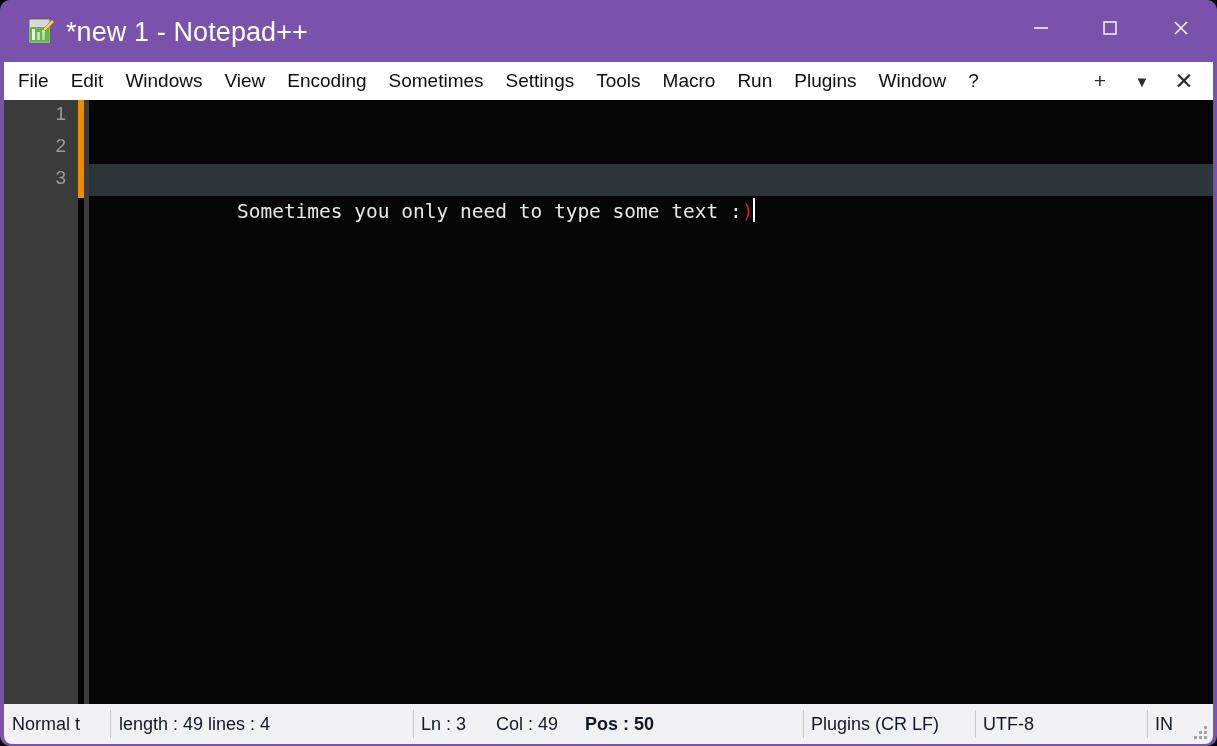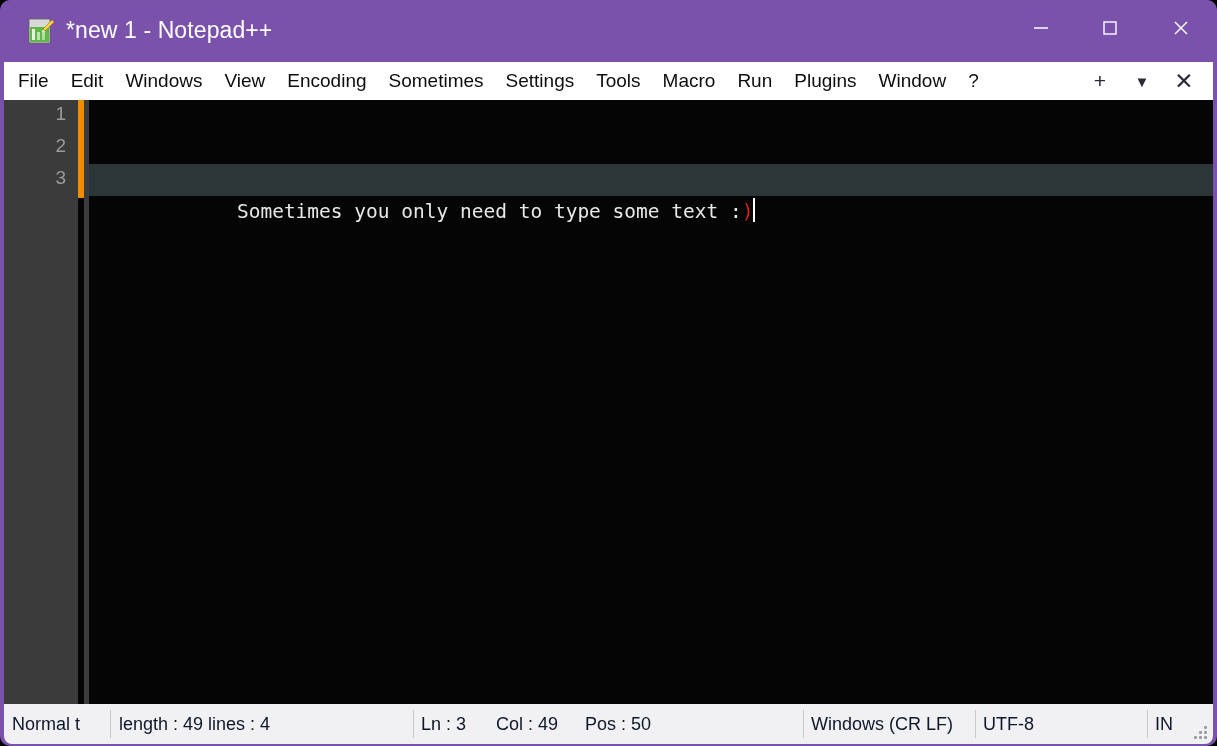--- a/index.html
+++ b/index.html
@@ -36,21 +36,21 @@
     border-radius: 10px 10px 0 0;
   }
   .app-icon {
     position: absolute;
     left: 28px; top: 18px;
     width: 26px; height: 27px;
   }
   .title-text {
     position: absolute;
     left: 66px; top: 17px;
-    font-size: 23px;
+    font-size: 27px;
     color: #ffffff;
     white-space: nowrap;
     letter-spacing: 0.1px;
   }
   .win-btn {
     position: absolute;
     top: 0;
     width: 60px; height: 56px;
     display: flex;
     align-items: center;
@@ -303,23 +303,23 @@
   </div>
 
   <div class="statusbar">
     <div class="status-cell" style="left:8px;  width:98px;">Normal t</div>
     <div class="sep" style="left:106px;"></div>
     <div class="status-cell" style="left:115px; width:100px;">length : 49</div>
     <div class="status-cell" style="left:204px; width:110px;">lines : 4</div>
     <div class="sep" style="left:409px;"></div>
     <div class="status-cell" style="left:417px; width:80px;">Ln : 3</div>
     <div class="status-cell" style="left:492px; width:90px;">Col : 49</div>
-    <div class="status-cell" style="left:581px; width:90px;">Pos : 50</div>
+    <div class="status-cell" style="left:581px; width:90px;font-weight:bold;">Pos : 50</div>
     <div class="sep" style="left:799px;"></div>
-    <div class="status-cell" style="left:807px; width:165px;">Windows (CR LF)</div>
+    <div class="status-cell" style="left:807px; width:165px;">Plugins (CR LF)</div>
     <div class="sep" style="left:971px;"></div>
     <div class="status-cell" style="left:979px; width:120px;">UTF-8</div>
     <div class="sep" style="left:1143px;"></div>
     <div class="status-cell" style="left:1151px; width:50px;">IN</div>
 
     <div class="grip">
       <i style="left:10px; top:0px;"></i>
       <i style="left:5px;  top:5px;"></i>
       <i style="left:10px; top:5px;"></i>
       <i style="left:0px;  top:10px;"></i>

